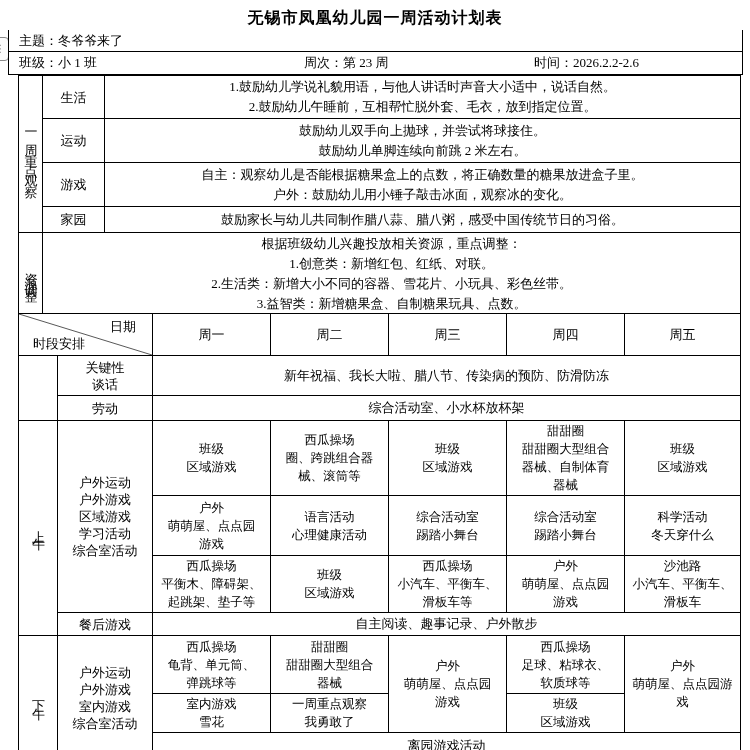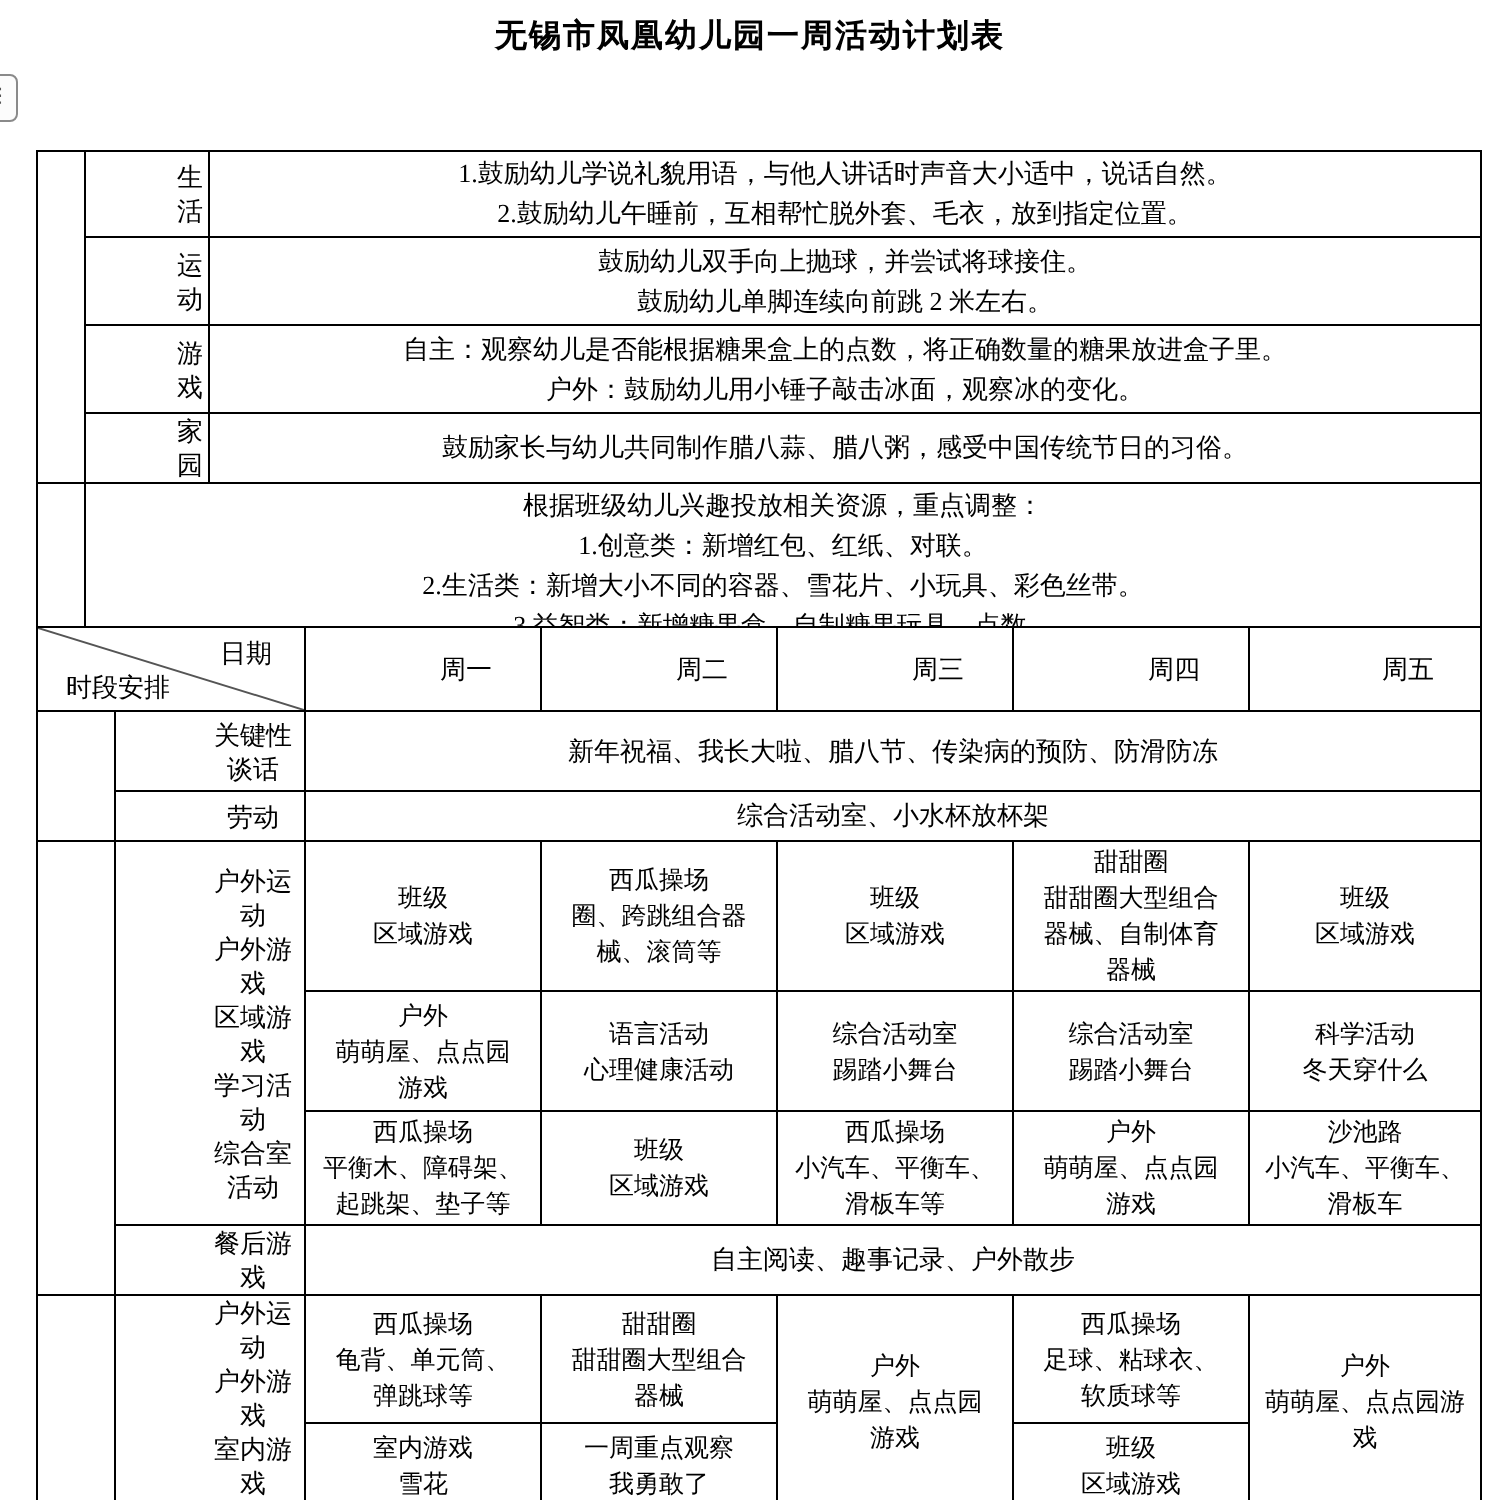--- a/index.html
+++ b/index.html
@@ -26,21 +26,21 @@
     font-size:13px;
   }
   .meta-row { position:relative; height:22px; line-height:22px; }
   .meta-row.first { border-bottom:1px solid #000; }
   .m-theme { position:absolute; left:10px; }
   .m-class { position:absolute; left:10px; }
   .m-week  { position:absolute; left:295px; }
   .m-time  { position:absolute; left:525px; }
 
   table { border-collapse:collapse; table-layout:fixed; position:absolute; background:#fff; }
-  td { border:1px solid #000; vertical-align:middle; font-size:12.5px; overflow:hidden;padding-left:43px; }
+  td { border:1px solid #000; vertical-align:middle; font-size:12.5px; overflow:hidden; }
   .t1 { left:18px; top:75px; width:722px; }
   .t2 { left:18px; top:313px; width:722px; }
 
   td.vlabel { text-align:center; }
   td.vlabel > div {
     writing-mode:vertical-rl; text-orientation:upright;
     margin:0 auto; font-size:13px;
   }
   .sp10 > div { letter-spacing:10px; }
   .sp6  > div { letter-spacing:6px; }
@@ -66,20 +66,30 @@
 <body>
 
 <div class="page">
 
   <div class="handle">
     <span>⋮</span>
   </div>
 
   <div class="title">无锡市凤凰幼儿园一周活动计划表</div>
 
+  <div class="meta">
+    <div class="meta-row first">
+      <span class="m-theme"><span>主题：</span><span>冬爷爷来了</span></span>
+    </div>
+    <div class="meta-row">
+      <span class="m-class"><span>班级：</span><span>小 1 班</span></span>
+      <span class="m-week"><span>周次：</span><span>第 23 周</span></span>
+      <span class="m-time"><span>时间：</span><span>2026.2.2-2.6</span></span>
+    </div>
+  </div>
 
   <table class="t1">
     <colgroup>
         <col style="width:24px">
         <col style="width:62px">
         <col style="width:636px">
       </colgroup>
     <tbody>
         <tr style="height:43px">
       <td class="vlabel sp10" rowspan="4">

